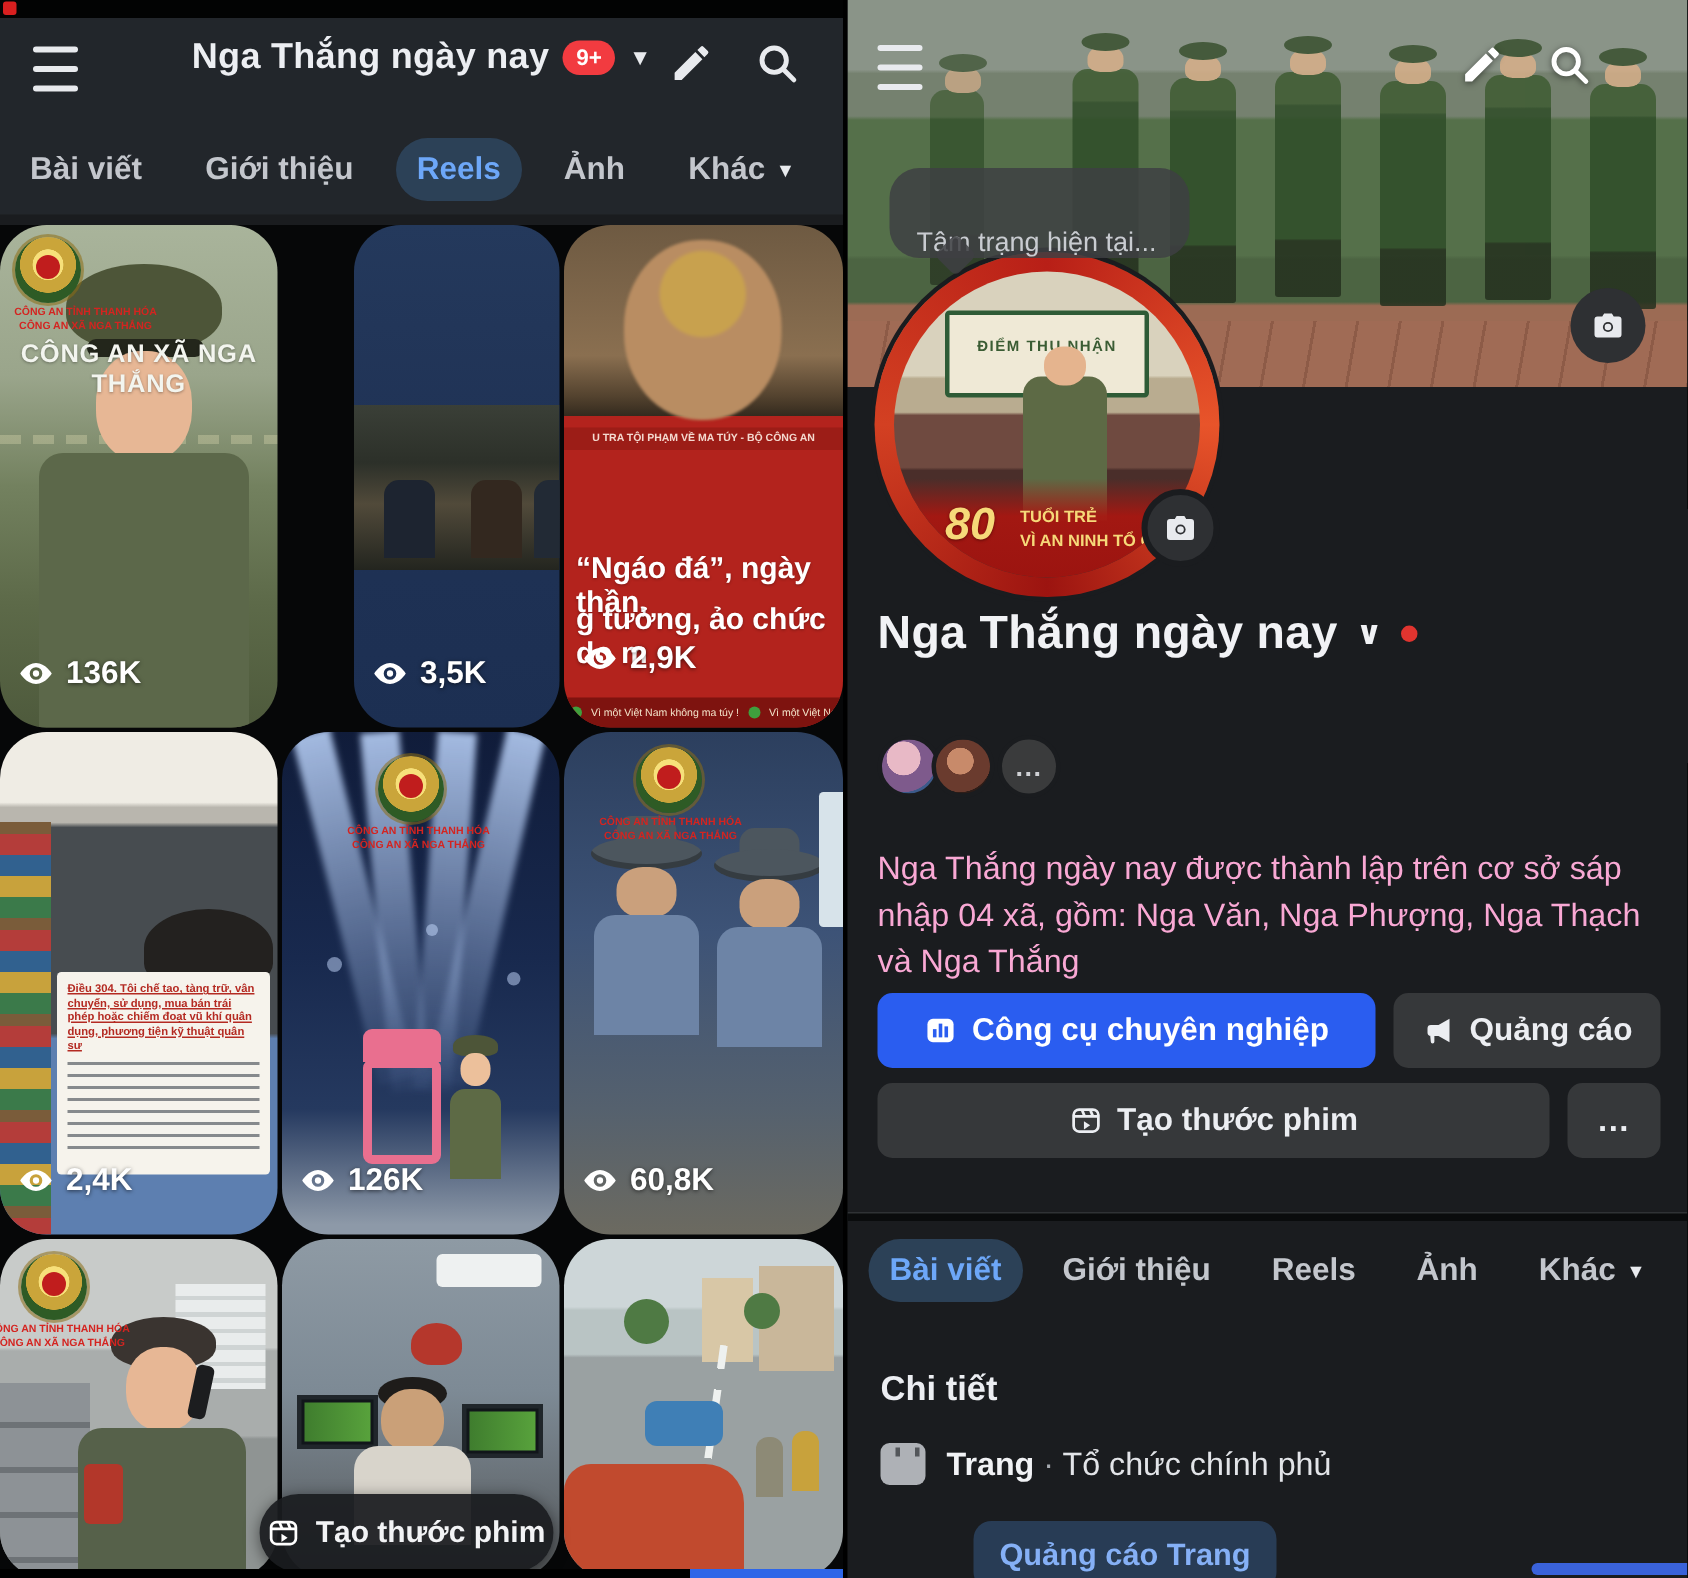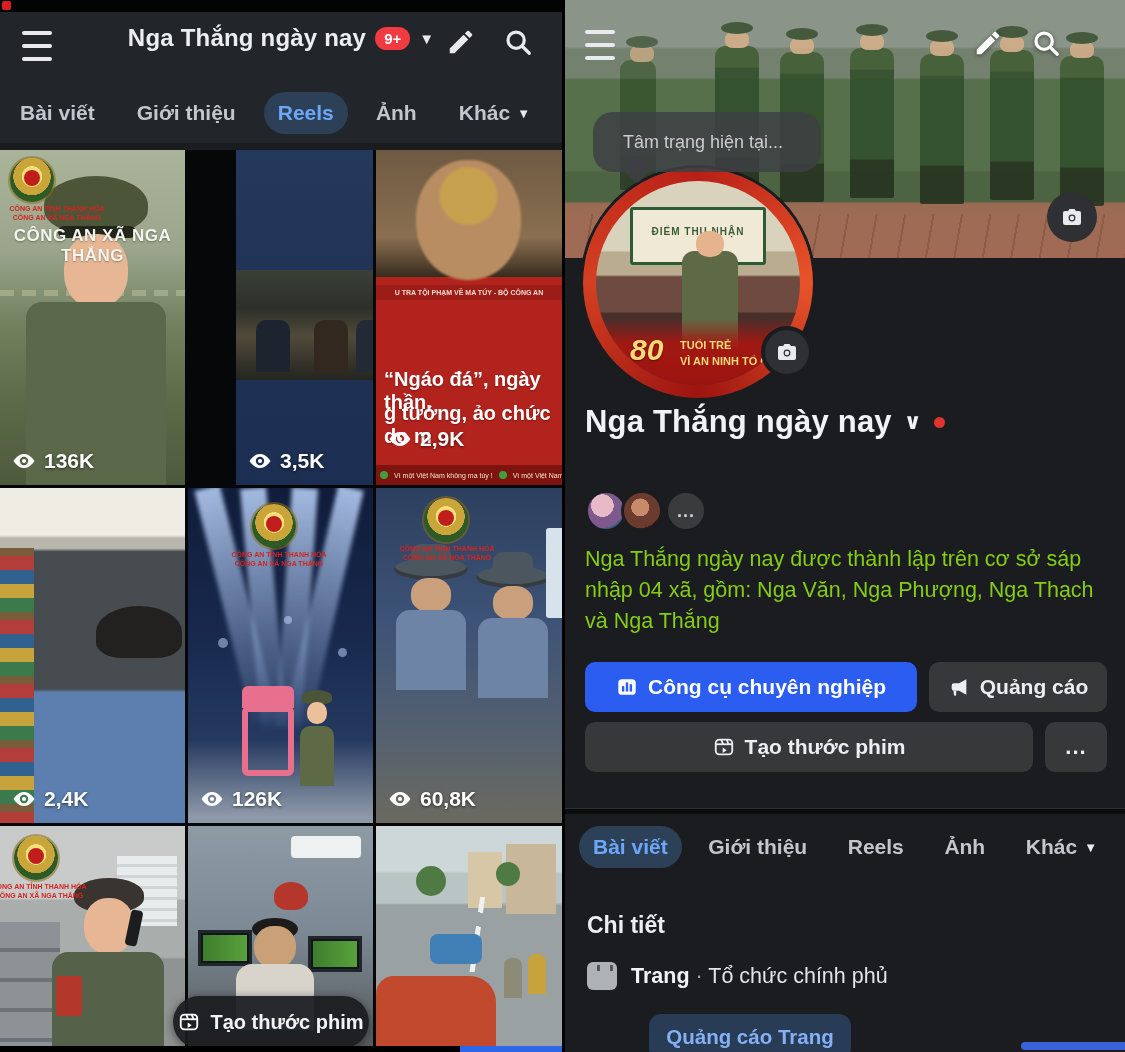--- a/index.html
+++ b/index.html
@@ -28,22 +28,22 @@
   #lp-search { left:503px; top:27px; }
 
   .tabs { position:absolute; display:flex; align-items:center; }
   #lp-tabs { left:6px; top:92px; width:552px; justify-content:space-between; padding-right:14px; }
   .tab { color:#c3c6cc; font-size:21px; font-weight:bold; padding:9px 14px; border-radius:22px; white-space:nowrap; display:flex; align-items:center; gap:7px; }
   .tab.active { background:#2c4157; color:#6da7f8; }
   .tab .tcaret { font-size:13px; color:#e8eaee; }
 
   .grid { position:absolute; left:0; top:150px; width:562px; height:902px;
     display:grid; grid-template-columns:185px 185px 186px; grid-template-rows:335px 335px 226px; gap:3px; background:#060708; }
-  .tile { position:relative; overflow:hidden; background:#14181c; }
-  .views { position:absolute; left:12px; bottom:12px; display:flex; align-items:center; gap:8px; z-index:6;
+  .tile { position:relative; overflow:hidden; background:#14181c;border-radius:31px; }
+  .views { position:absolute; left:12px; bottom:24px; display:flex; align-items:center; gap:8px; z-index:6;
     color:#fff; font-size:21px; font-weight:bold; text-shadow:0 1px 3px rgba(0,0,0,.6); }
   .views svg { width:24px; height:24px; }
   .emblem { position:absolute; width:44px; height:44px; border-radius:50%;
     background:radial-gradient(circle at 50% 42%, #f7e07a 0 30%, #caa53a 31% 55%, #2e5b25 56% 100%); box-shadow:0 0 0 2px rgba(140,110,20,.55); z-index:5; }
   .emblem::after { content:""; position:absolute; left:14px; top:12px; width:16px; height:16px; border-radius:50%; background:#c01d1d; }
   .emblem-cap { position:absolute; z-index:5; color:#d42420; font-size:7px; font-weight:bold; line-height:9px; text-align:center; width:110px; }
 
   
   #t1 { background:linear-gradient(180deg,#a9b49b 0%,#9aa58b 30%,#73815f 52%,#5d6a49 75%,#4e5a3c 100%); }
   #t1 .banner { position:absolute; left:0; top:76px; width:100%; text-align:center; color:#f3f5ef; font-size:17px; font-weight:bold; letter-spacing:.5px; text-shadow:0 1px 2px rgba(0,0,0,.35); z-index:4; }
@@ -125,22 +125,22 @@
   .cover { position:absolute; left:0; top:0; width:560px; height:258px; overflow:hidden;
     background:linear-gradient(180deg,#8a9488 0 18%,#75816f 19% 30%,#55704a 31% 66%,#4c6442 67% 78%,#9c6b54 79% 100%); }
   .cover .troop { position:absolute; top:46px; width:44px; height:150px; border-radius:10px 10px 2px 2px; background:linear-gradient(180deg,#3f5c33 0 14%,#2f4d28 15% 74%,#24301e 75% 100%); opacity:.85; }
   .cover .troop::before { content:""; position:absolute; left:10px; top:-16px; width:24px; height:18px; border-radius:50% 50% 35% 35%; background:#d8b08a; }
   .cover .troop::after { content:""; position:absolute; left:6px; top:-24px; width:32px; height:12px; border-radius:50%; background:#39512f; }
   .cover .ground { position:absolute; left:0; bottom:0; width:100%; height:44px;
     background:repeating-linear-gradient(100deg,#a06b55 0 26px,#8d5b47 26px 28px); }
   #rp-hamburger { left:20px; top:30px; }
   #rp-pencil { left:408px; top:28px; color:#fff; filter:drop-shadow(0 1px 2px rgba(0,0,0,.5)); }
   #rp-search { left:466px; top:28px; color:#fff; filter:drop-shadow(0 1px 2px rgba(0,0,0,.5)); }
-  .status-bubble { position:absolute; left:28px; top:112px; width:228px; height:60px; border-radius:20px;
-    background:rgba(62,64,67,.85); display:flex; align-items:center; padding-left:30px;
+  .status-bubble { position:absolute; left:28px; top:112px; width:200px; height:60px; border-radius:20px;
+    background:rgba(62,64,67,.85); display:flex; align-items:flex-end; padding-left:18px;
     color:#c9ccd1; font-size:18px; z-index:6; }
   .status-bubble::after { content:""; position:absolute; left:34px; bottom:-8px; width:20px; height:20px; background:rgba(62,64,67,.85); transform:rotate(45deg); border-radius:4px; }
   .cam-btn { position:absolute; width:52px; height:52px; border-radius:50%; background:#2e3033; display:flex; align-items:center; justify-content:center; z-index:7; color:#e8eaee; }
   .cam-btn svg { width:24px; height:24px; }
   #cover-cam { left:482px; top:192px; width:50px; height:50px; }
   #avatar-cam { left:196px; top:326px; border:4px solid #1a1c1f; }
 
   .avatar { position:absolute; left:18px; top:168px; width:230px; height:230px; border-radius:50%; z-index:5;
     background:conic-gradient(#b81f17,#e8542a,#9c1410,#d34022,#b81f17); box-shadow:0 0 0 3px #1a1c1f; }
   .avatar .inner { position:absolute; inset:13px; border-radius:50%; overflow:hidden;
@@ -160,21 +160,21 @@
   .name-caret { color:#f1f2f5; font-size:22px; font-weight:bold; }
   .notif-dot { width:11px; height:11px; border-radius:50%; background:#e0342f; }
   .follow-row { position:absolute; left:20px; top:452px; font-size:20px; color:#a7abb1; }
   .follow-row b { color:#e8eaee; }
   .follow-row .dotsep { margin:0 6px; }
   .trio { position:absolute; left:20px; top:490px; height:44px; }
   .trio .av { position:absolute; width:42px; height:42px; border-radius:50%; border:3px solid #1a1c1f; }
   .trio .av1 { left:0; background:radial-gradient(circle at 40% 35%,#e8b9c6 0 35%,#7e5a8c 36% 70%,#3c5a8a 71% 100%); }
   .trio .av2 { left:36px; background:radial-gradient(circle at 45% 40%,#c88a6a 0 30%,#6a3b2e 31% 70%,#2e1d18 71% 100%); }
   .trio .av3 { left:80px; background:#3a3b3c; color:#cfd1d5; display:flex; align-items:center; justify-content:center; font-size:18px; font-weight:bold; letter-spacing:1px; }
-  .desc { position:absolute; left:20px; top:544px; width:522px; color:#84cc16; font-size:21.5px; line-height:31px; }
+  .desc { position:absolute; left:20px; top:564px; width:522px; color:#f9a8d4; font-size:21.5px; line-height:31px; }
 
   .btn { position:absolute; height:50px; border-radius:10px; display:flex; align-items:center; justify-content:center; gap:10px; font-size:21px; font-weight:bold; }
   .btn svg { width:22px; height:22px; }
   #btn-pro { left:20px; top:662px; width:332px; background:#2a5df0; color:#fff; }
   #btn-ads { left:364px; top:662px; width:178px; background:#36383a; color:#eceef2; }
   #btn-reel { left:20px; top:722px; width:448px; background:#36383a; color:#eceef2; }
   #btn-more { left:480px; top:722px; width:62px; background:#36383a; color:#eceef2; font-size:22px; letter-spacing:1px; }
 
   .rp-divider { position:absolute; left:0; top:808px; width:560px; height:6px; background:#0a0c0d; border-top:1px solid #2f3235; }
   #rp-tabs { left:14px; top:826px; width:536px; justify-content:space-between; padding-right:4px; }
@@ -287,20 +287,24 @@
           <span class="gdot"></span>
             <b>Vì một Việt Nam không ma túy !</b>
           <span class="gdot"></span>
             <b>Vì một Việt Nam không ma túy !</b>
         </div>
       </div>
 
       <div class="tile" id="t4">
         <div class="shelf"></div>
         <div class="hair"></div>
+        <div class="doc">
+          <div class="dt">Điều 304. Tội chế tạo, tàng trữ, vận chuyển, sử dụng, mua bán trái phép hoặc chiếm đoạt vũ khí quân dụng, phương tiện kỹ thuật quân sự</div>
+          <div class="dl"></div>
+        </div>
         <div class="views">
           <svg viewBox="0 0 24 24">
               <path fill="#fff" d="M12 5C5.6 5 1.5 12 1.5 12S5.6 19 12 19s10.5-7 10.5-7S18.4 5 12 5zm0 11.2a4.2 4.2 0 1 1 0-8.4 4.2 4.2 0 0 1 0 8.4z"></path>
               <circle cx="12" cy="12" r="2.1" fill="#fff"></circle>
             </svg>
           <span>2,4K</span>
         </div>
       </div>
 
       <div class="tile" id="t5">

